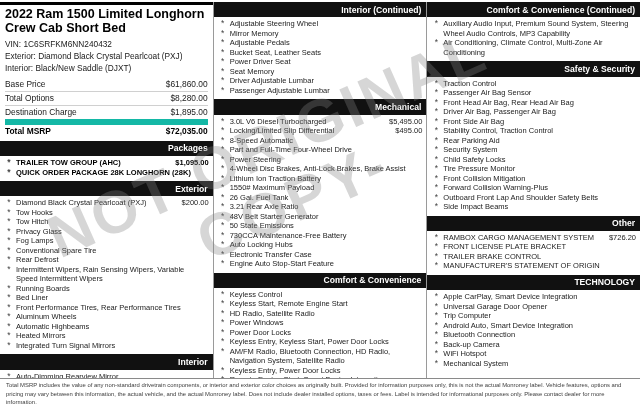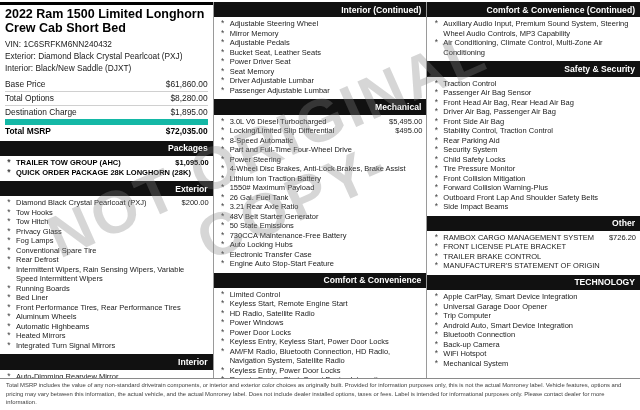--- a/index.html
+++ b/index.html
@@ -273,21 +273,21 @@
             </li>
             <li class="feature-item">
               <span class="bullet">*</span>
               <span>Engine Auto Stop-Start Feature</span>
             </li>
           </ul>
           <div class="section-bar">Comfort &amp; Convenience</div>
           <ul class="feature-list">
             <li class="feature-item">
               <span class="bullet">*</span>
-              <span>Limited Control</span>
+              <span>Keyless Control</span>
             </li>
             <li class="feature-item">
               <span class="bullet">*</span>
               <span>Keyless Start, Remote Engine Start</span>
             </li>
             <li class="feature-item">
               <span class="bullet">*</span>
               <span>HD Radio, Satellite Radio</span>
             </li>
             <li class="feature-item">

